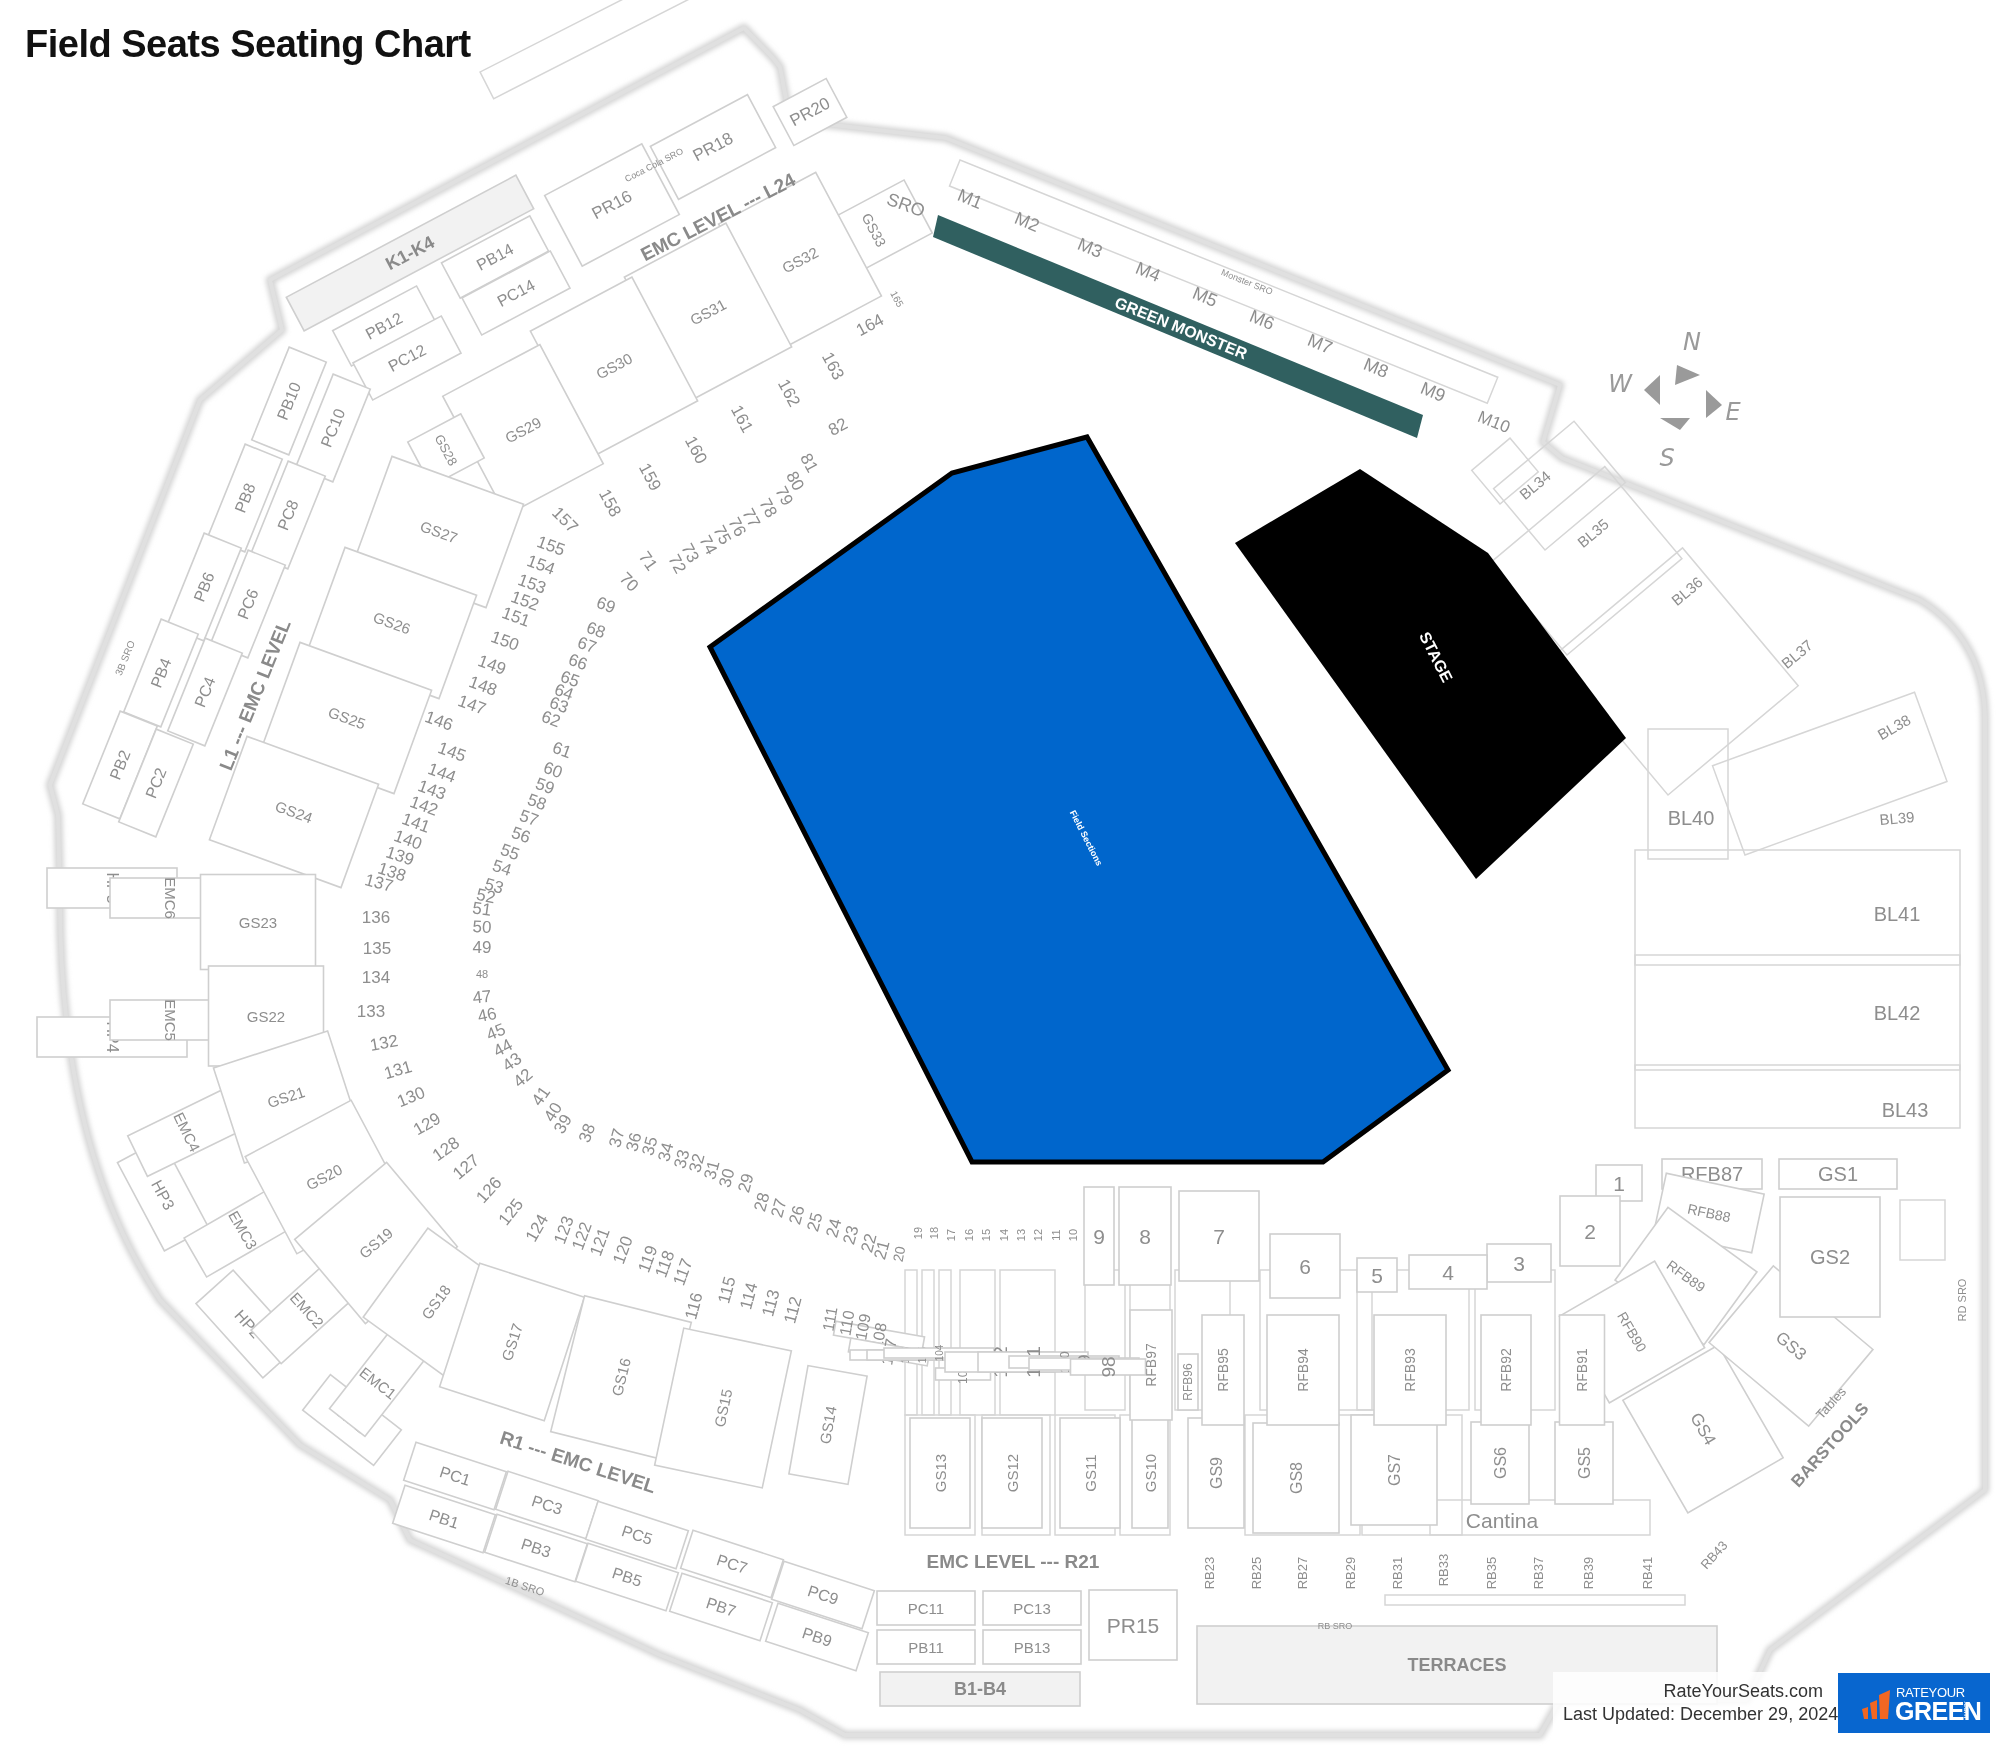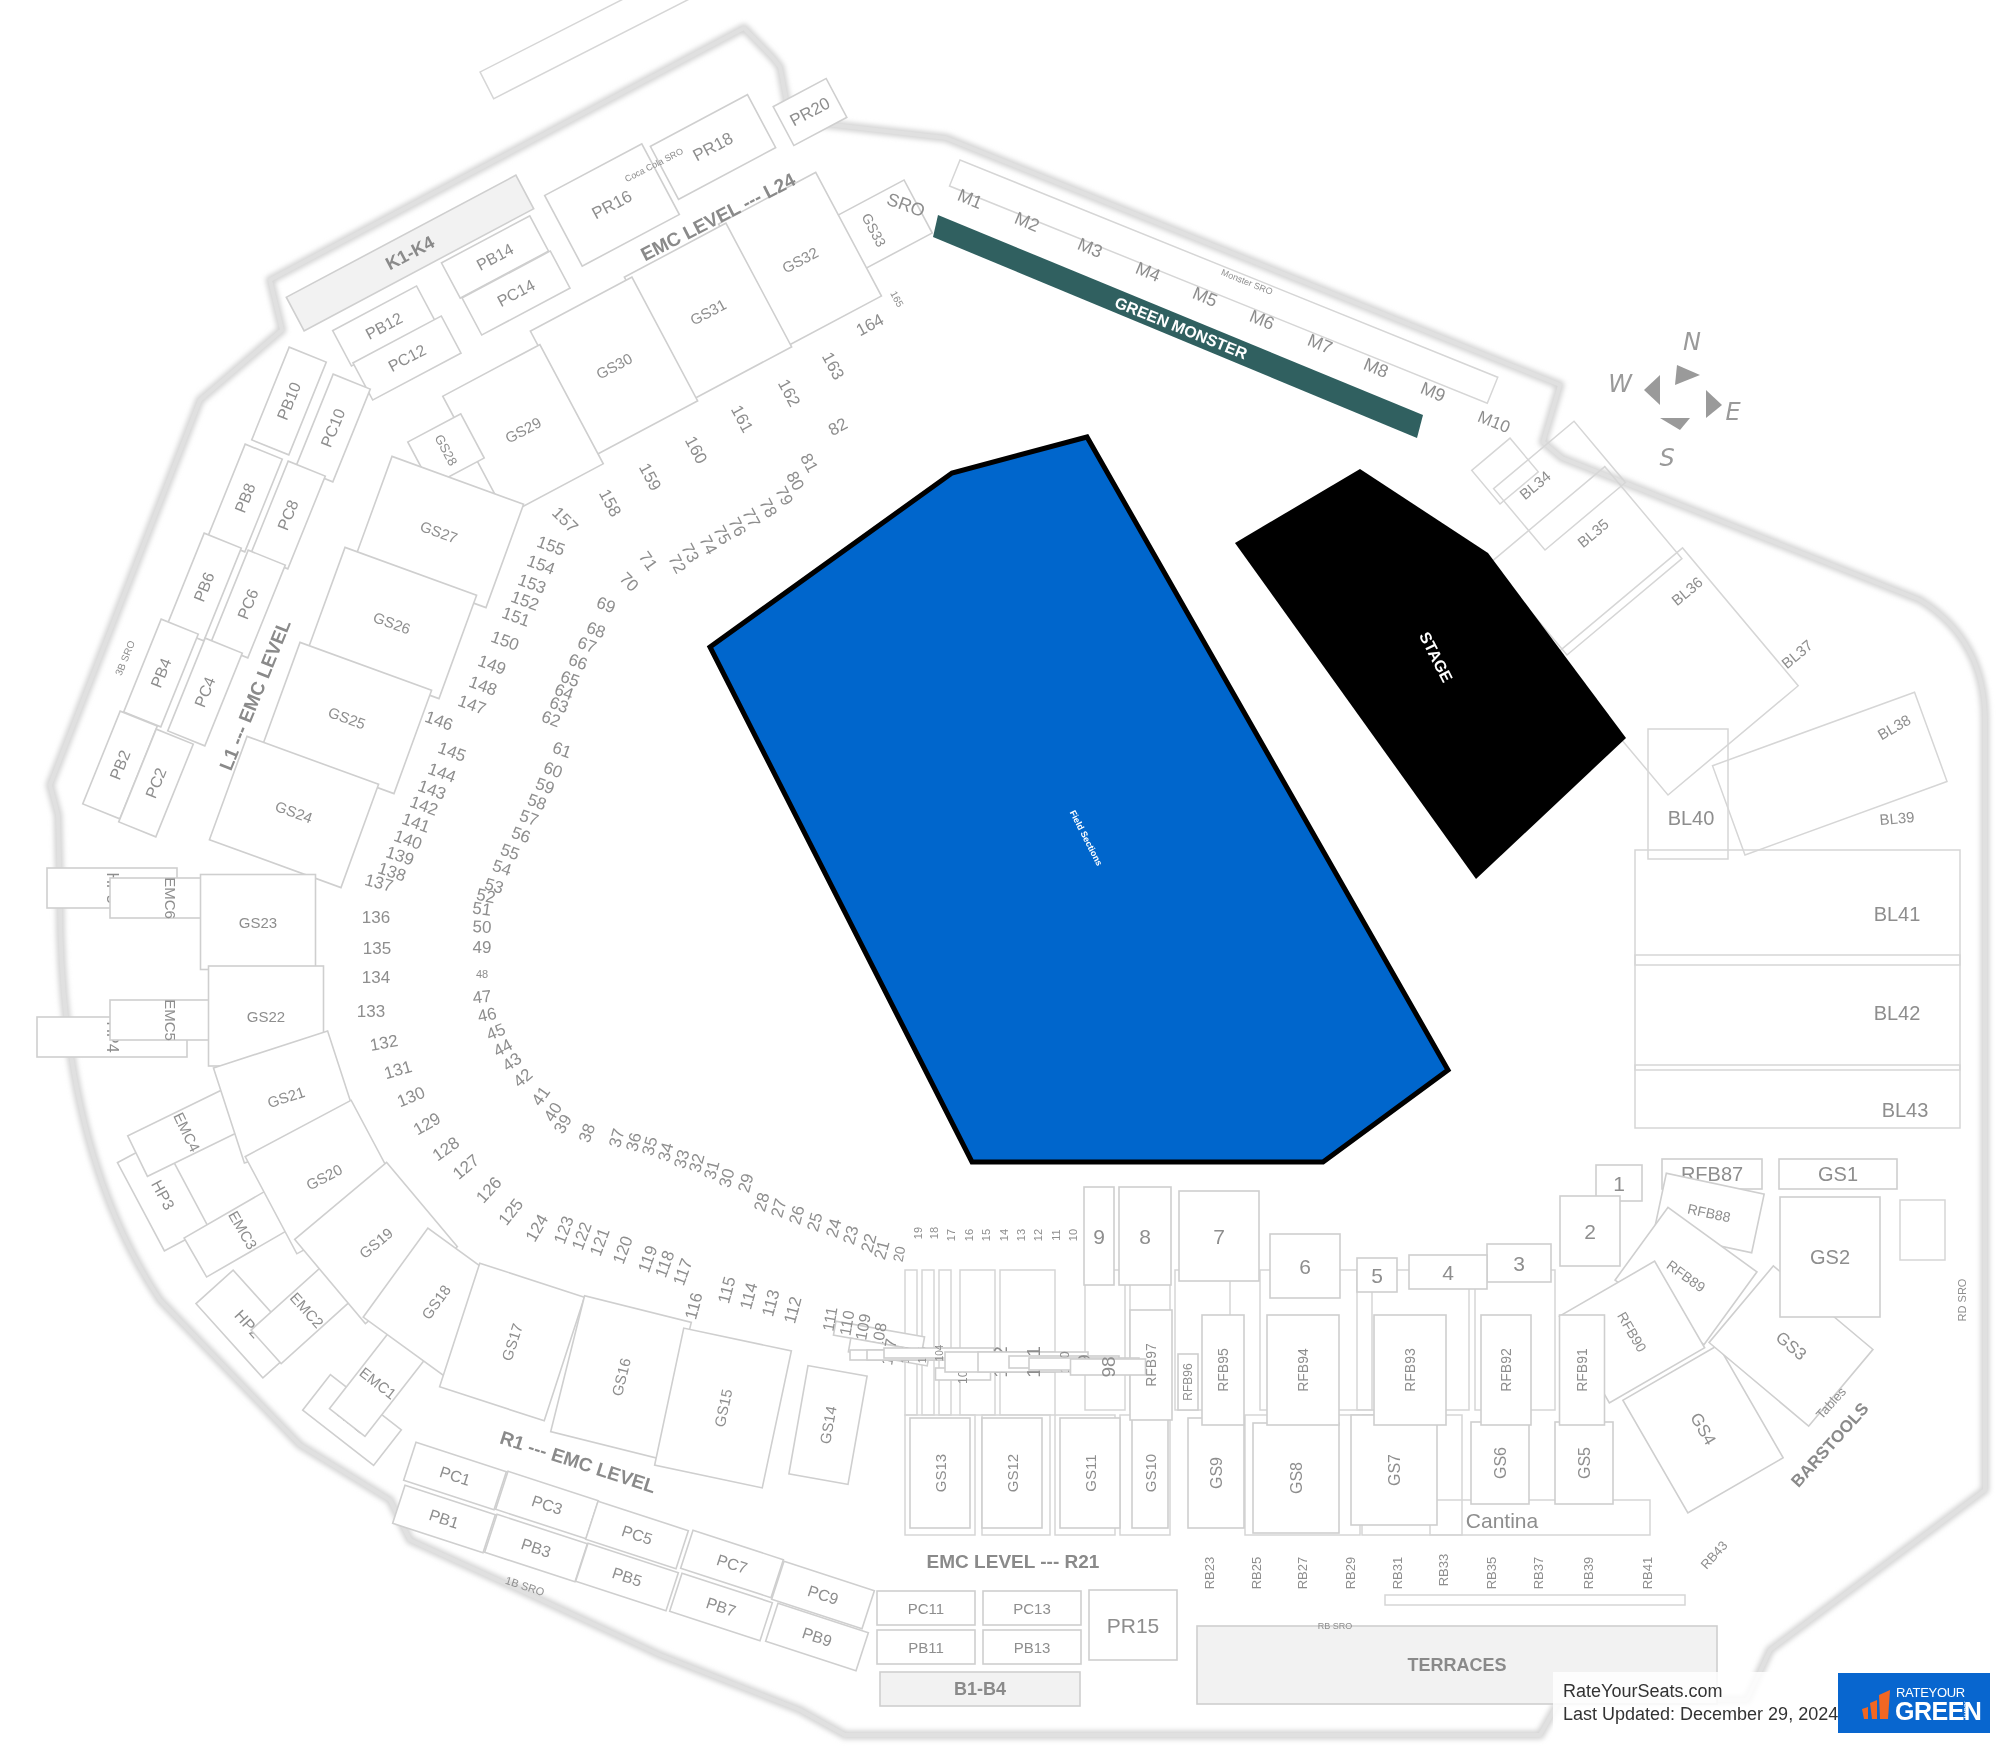--- a/index.html
+++ b/index.html
@@ -8,31 +8,32 @@
   #title { font-family:"Liberation Sans", sans-serif; font-weight:bold; font-size:38px; color:#111; letter-spacing:-0.5px; line-height:44px; }
   #subtitle { font-family:"Liberation Sans", sans-serif; font-size:29px; color:#111; line-height:36px; }
   svg#map { position:absolute; left:0; top:0; }
   .sec { fill:#ffffff; stroke:#cfcfcf; stroke-width:1.6; }
   .sec-shade { fill:#f2f2f2; stroke:#cfcfcf; stroke-width:1.6; }
   .lbl { fill:#8e8e8e; font-family:"Liberation Sans", sans-serif; text-anchor:middle; dominant-baseline:central; }
   .lbl-bold { fill:#8a8a8a; font-family:"Liberation Sans", sans-serif; font-weight:bold; text-anchor:middle; dominant-baseline:central; }
   .wall { fill:none; stroke:#d4d4d4; stroke-width:9; stroke-linejoin:round; filter:url(#blur); }
   .wall-core { fill:none; stroke:#e0e0e0; stroke-width:4; stroke-linejoin:round; }
   #footer { position:absolute; left:1553px; top:1672px; width:280px; height:62px; background:rgba(255,255,255,0.85); padding:8px 10px; box-sizing:border-box; }
-  #footer div { font-family:"Liberation Sans", sans-serif; font-size:18px; color:#333; line-height:23px; white-space:nowrap; }
+  #footer div { font-family:"Liberation Sans", sans-serif; font-size:18px; color:#333; line-height:23px; white-space:nowrap;text-align:right; }
   #logo { position:absolute; left:1838px; top:1673px; width:152px; height:60px; background:#0866cf; }
   #logo .bars { position:absolute; left:22px; top:14px; width:34px; height:34px; }
   #logo .t1 { position:absolute; left:58px; top:12px; font-family:"Liberation Sans", sans-serif; font-size:13px; color:#fff; letter-spacing:-0.3px; }
   #logo .t2 { position:absolute; left:57px; top:24px; font-family:"Liberation Sans", sans-serif; font-size:25px; font-weight:bold; color:#fff; letter-spacing:-0.5px; }
   #logo .t3 { position:absolute; left:133px; top:28px; font-family:"Liberation Sans", sans-serif; font-size:8px; color:#fff; transform:rotate(90deg); transform-origin:left top; }
 </style>
 </head>
 <body>
 
 <div id="header">
+  <div id="title">Field Seats Seating Chart</div>
 </div>
 
 <svg id="map" width="2000" height="1747" viewBox="0 0 2000 1747" xmlns="http://www.w3.org/2000/svg">
   <defs>
     <filter id="blur" x="-5%" y="-5%" width="110%" height="110%">
         <feGaussianBlur stdDeviation="2.5"></feGaussianBlur>
       </filter>
   </defs>
 
   <g>

